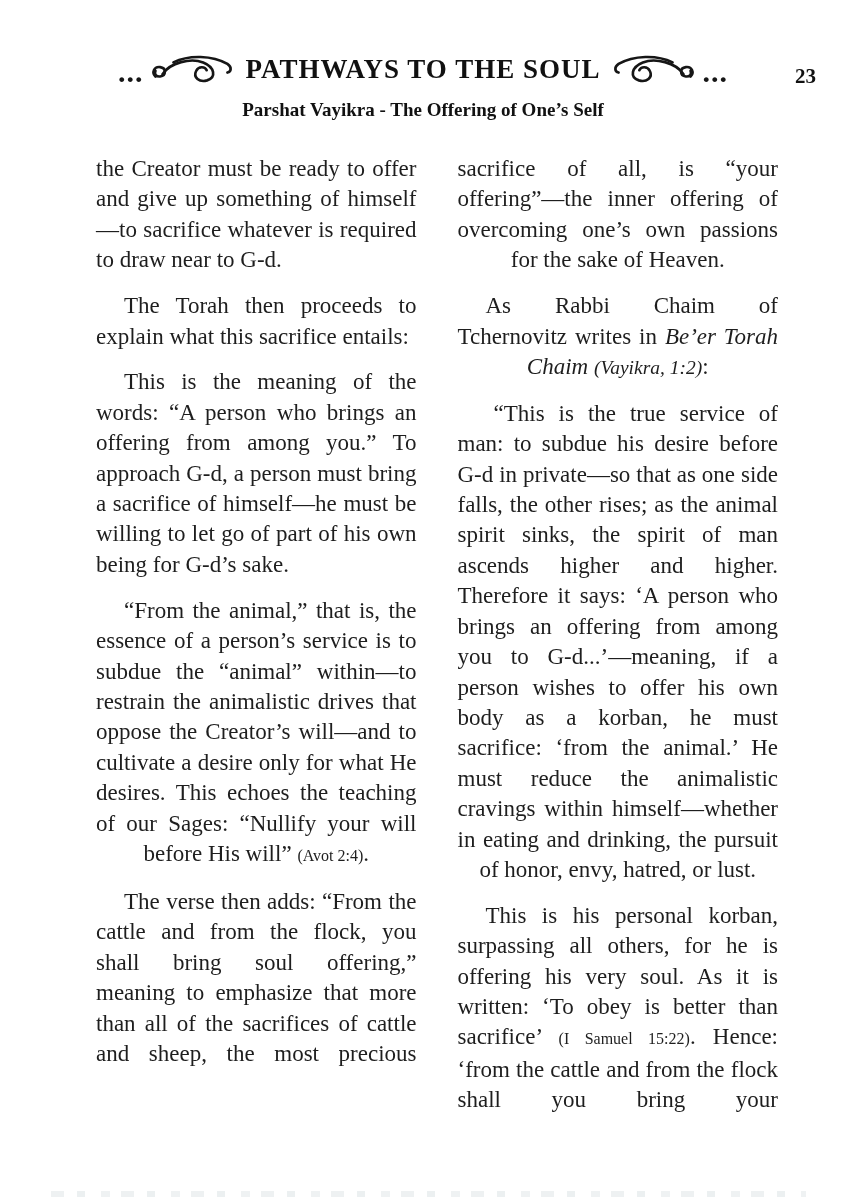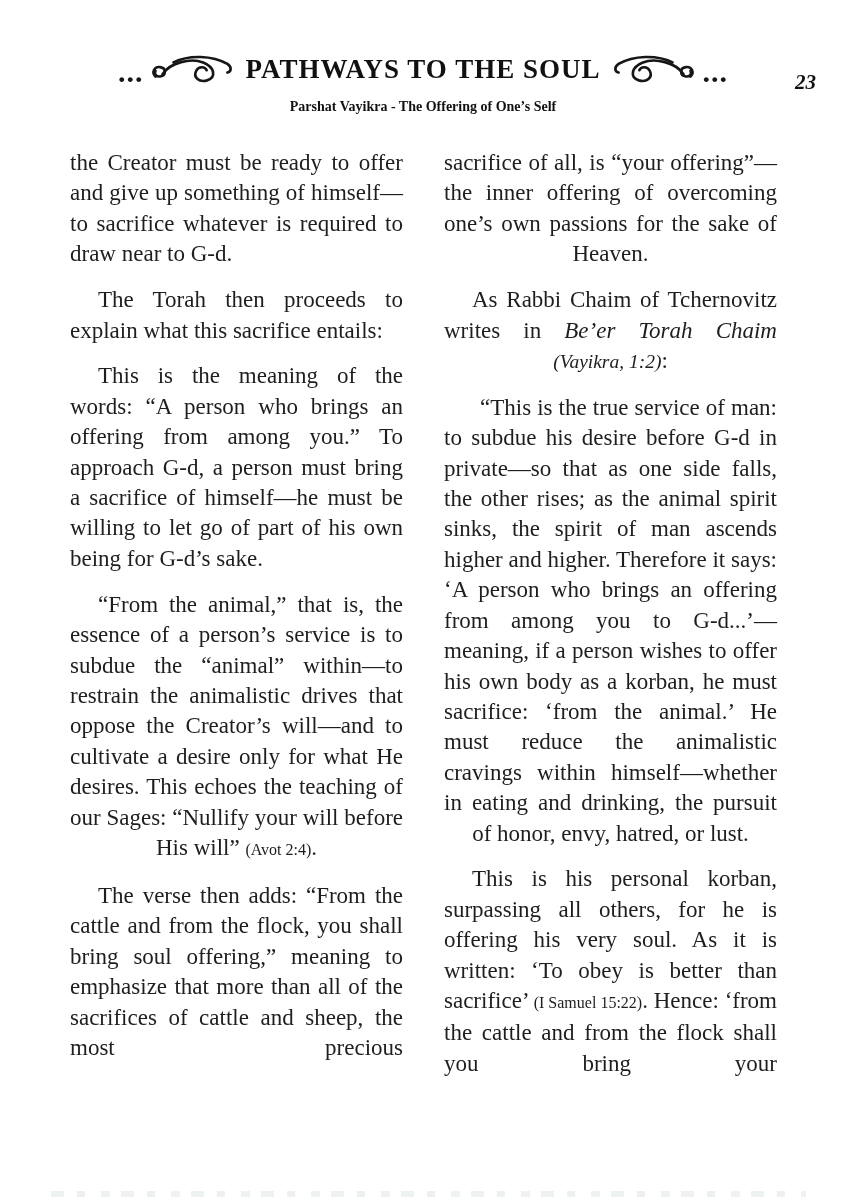--- a/index.html
+++ b/index.html
@@ -23,31 +23,31 @@
     color:#111; white-space:nowrap; margin:0 4px;
   }
   .orn-dots {
     font-size:30px; font-weight:700; color:#161616;
     line-height:1; position:relative; top:3px; letter-spacing:1px;
   }
   .flourish { width:86px; height:38px; position:relative; top:2px; }
   .flourish.mirror { transform:scaleX(-1); }
   .flourish path { fill:none; stroke:#161616; stroke-width:3.4; stroke-linecap:round; }
   .page-number {
-    position:absolute; top:70px; right:30px;
-    font-size:21px; font-weight:700; color:#111;font-style:italic;
+    position:absolute; top:64px; right:30px;
+    font-size:21px; font-weight:700; color:#111;
   }
   .subtitle {
     margin-top:9px;
-    font-size:14px; font-weight:700; color:#111;
+    font-size:19px; font-weight:700; color:#111;
   }
   
   .columns {
     display:flex; gap:41px;
-    padding:0 68px 0 70px;
+    padding:0 68px 0 96px;
     margin-top:33px;
   }
   .col { width:333px; }
   .para {
     margin:0 0 15.5px 0;
     font-size:23px; line-height:30.4px;
     text-align:justify; text-justify:inter-word;
     hyphens:none;
   }
   .para.indent     { text-indent:28px; }

